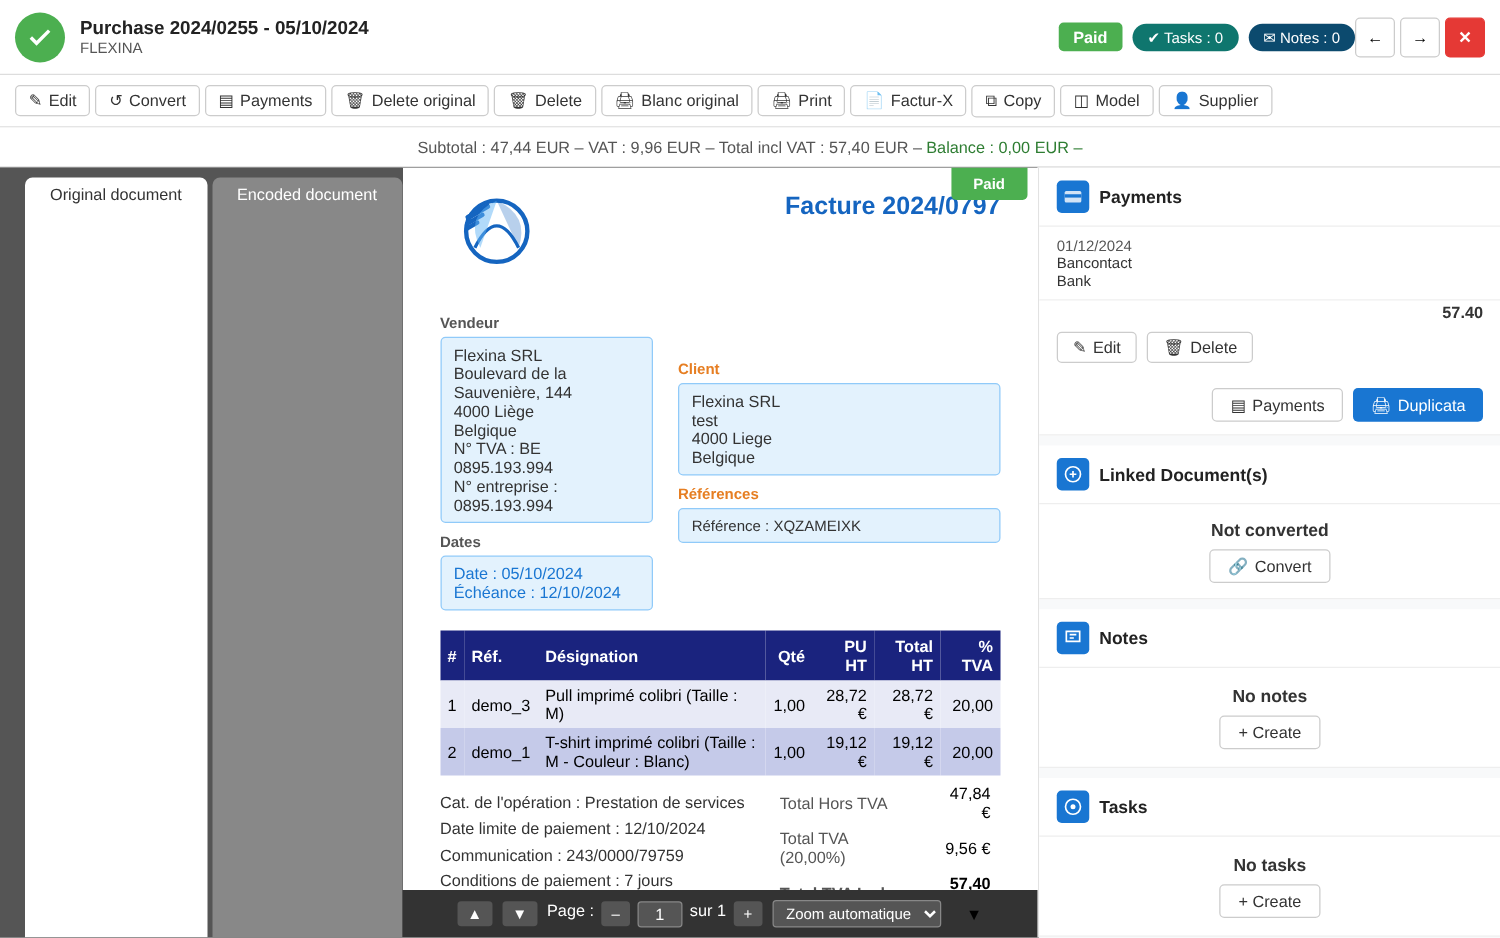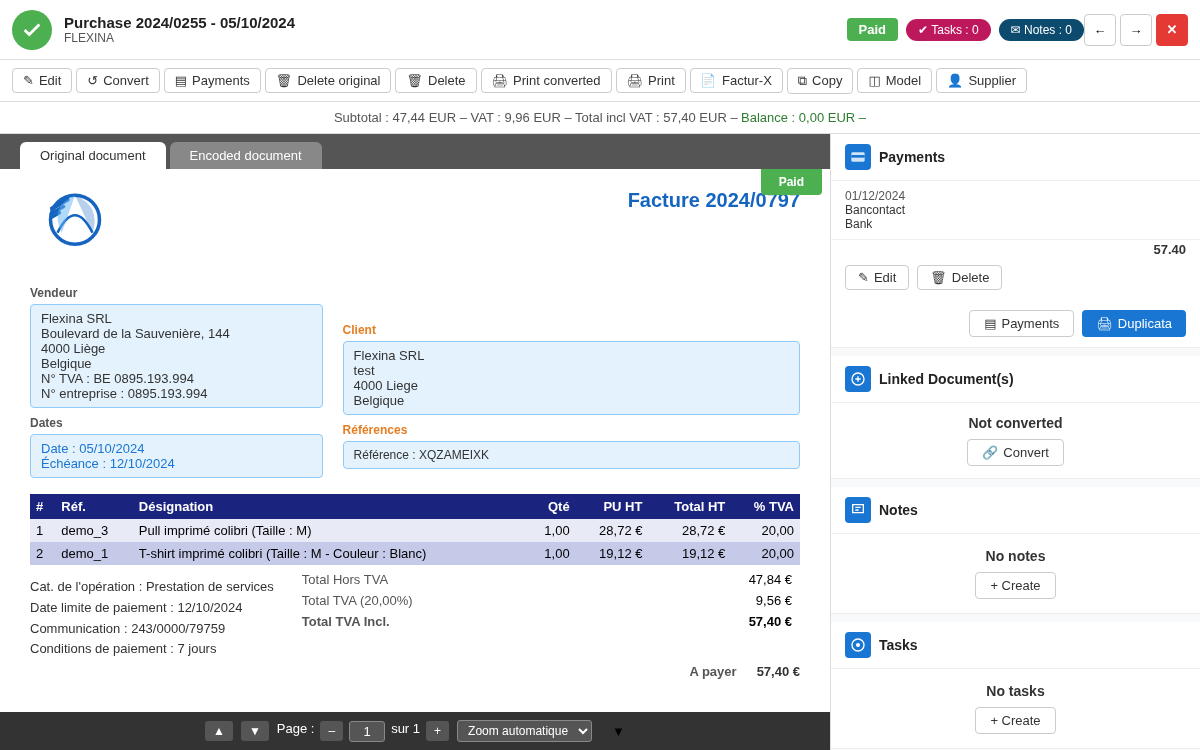--- a/index.html
+++ b/index.html
@@ -7,39 +7,39 @@
 
     
     .header { display: flex; align-items: center; background: #fff; border-bottom: 1px solid #ddd; padding: 8px 12px; height: 60px; }
     .header-check { width: 40px; height: 40px; background: #4caf50; border-radius: 50%; display: flex; align-items: center; justify-content: center; margin-right: 12px; flex-shrink: 0; }
     .header-check svg { width: 22px; height: 22px; }
     .header-info { flex: 1; }
     .header-title { font-size: 15px; font-weight: bold; color: #222; }
     .header-sub { font-size: 12px; color: #555; }
     .header-badges { display: flex; gap: 8px; align-items: center; margin-left: 16px; }
     .badge-paid { background: #4caf50; color: #fff; border-radius: 4px; padding: 4px 12px; font-weight: bold; font-size: 13px; }
-    .badge-tasks { background: #be185d; color: #fff; border-radius: 20px; padding: 4px 12px; font-size: 12px; }
+    .badge-tasks { background: #0f766e; color: #fff; border-radius: 20px; padding: 4px 12px; font-size: 12px; }
     .badge-notes { background: #0c4a6e; color: #fff; border-radius: 20px; padding: 4px 12px; font-size: 12px; }
     .header-nav { display: flex; gap: 4px; margin-left: auto; }
     .nav-btn { width: 32px; height: 32px; border: 1px solid #ccc; background: #fff; border-radius: 4px; cursor: pointer; display: flex; align-items: center; justify-content: center; }
     .nav-btn-close { background: #e53935; border-color: #e53935; }
 
     
     .toolbar { display: flex; align-items: center; background: #fff; border-bottom: 1px solid #ddd; padding: 6px 12px; gap: 4px; height: 42px; }
     .tool-btn { border: 1px solid #ccc; background: #fff; border-radius: 4px; padding: 4px 10px; cursor: pointer; display: flex; align-items: center; gap: 5px; font-size: 12px; color: #333; white-space: nowrap; }
 
     
     .summary-bar { background: #fff; border-bottom: 1px solid #ddd; padding: 6px 12px; text-align: center; font-size: 12px; color: #555; height: 32px; display: flex; align-items: center; justify-content: center; }
     .summary-bar .balance { color: #2e7d32; }
 
     
     .main { display: flex; height: calc(750px - 60px - 42px - 32px); }
 
     
-    .doc-panel { flex: 1; background: #555; display: flex; flex-direction: column; overflow: hidden; }
+    .doc-panel { flex: 1; background: #555; display: flex; flex-direction: row; overflow: hidden; }
     .doc-tabs { display: flex; background: #555; padding: 8px 0 0 20px; gap: 0; }
     .doc-tab { padding: 6px 20px; background: #fff; border-radius: 6px 6px 0 0; cursor: pointer; font-size: 13px; font-weight: 500; color: #333; }
     .doc-tab.inactive { background: #888; color: #fff; border-radius: 6px 6px 0 0; margin-left: 4px; }
 
     .doc-content { flex: 1; background: #fff; overflow-y: auto; position: relative; padding: 20px 30px; }
 
     
     .invoice-header { display: flex; justify-content: space-between; align-items: flex-start; margin-bottom: 16px; }
     .section-label { font-size: 12px; color: #e67e22; font-weight: bold; margin-bottom: 4px; margin-top: 8px; }
     .info-box { border: 1px solid #90caf9; background: #e3f2fd; border-radius: 4px; padding: 6px 10px; font-size: 12px; color: #333; min-height: 30px; }
@@ -157,21 +157,21 @@
   <button class="tool-btn">
     <span>🗑</span>
     <span>Delete original</span>
   </button>
   <button class="tool-btn">
     <span>🗑</span>
     <span>Delete</span>
   </button>
   <button class="tool-btn">
     <span>🖨</span>
-    <span>Print converted</span>
+    <span>Blanc original</span>
   </button>
   <button class="tool-btn">
     <span>🖨</span>
     <span>Print</span>
   </button>
   <button class="tool-btn">
     <span>📄</span>
     <span>Factur-X</span>
   </button>
   <button class="tool-btn">

